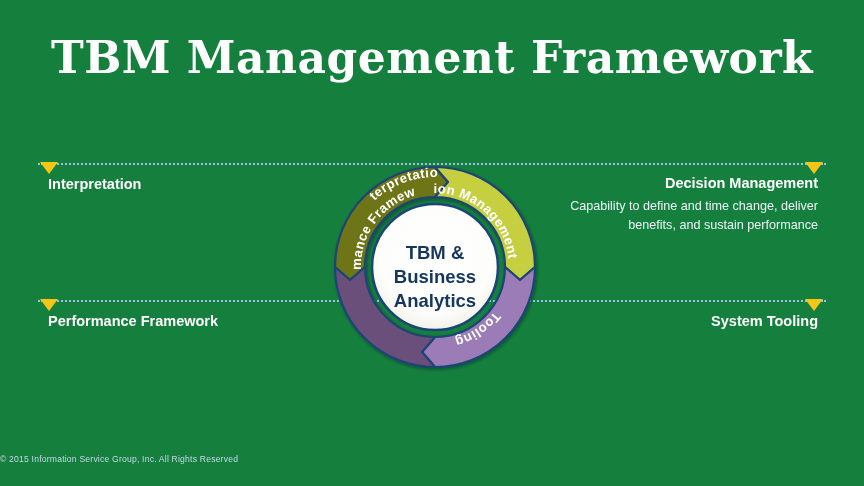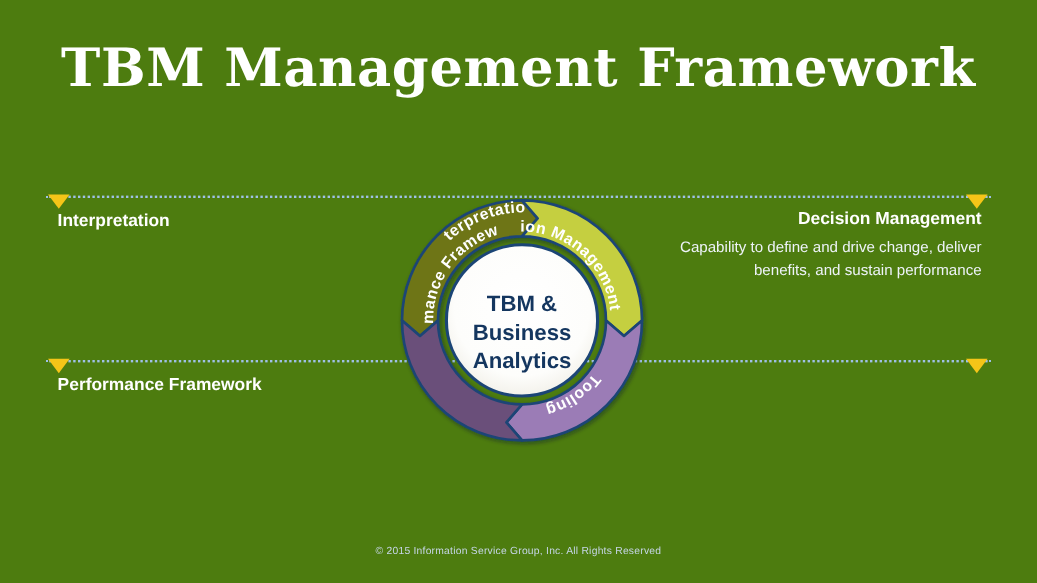--- a/index.html
+++ b/index.html
@@ -10,21 +10,21 @@
     width: 864px;
     height: 486px;
     overflow: hidden;
     background: #1e4a80;
     font-family: "Liberation Sans", sans-serif;
     position: relative;
   }
   .slide {
     position: absolute;
     inset: 0;
-    background: #4d7c0f;
+    background: #15803d;
     padding-left: 48px;
   }
 
   
   .title {
     position: absolute;
     top: 36px;
     left: 0;
     right: 0;
     text-align: center;
@@ -116,21 +116,20 @@
     fill: #14365f;
     text-anchor: middle;
   }
 
   
   .footer {
     position: absolute;
     left: 0;
     right: 0;
     top: 454px;
-    text-align: center;
     color: #c6d6e8;
     font-size: 8.6px;
     letter-spacing: 0.2px;
   }
 </style>
 </head>
 <body>
 
 <div class="slide">
 
@@ -143,28 +142,29 @@
   <div class="tri t-tr"></div>
   <div class="tri t-bl"></div>
   <div class="tri t-br"></div>
 
   <div class="block left tl">
     <h3>Interpretation</h3>
   </div>
 
   <div class="block right tr">
     <h3>Decision Management</h3>
-    <p>Capability to define and drive change, deliver benefits, and sustain performance</p>
+    <p>Capability to define and time change, deliver benefits, and sustain performance</p>
   </div>
 
   <div class="block left bl">
     <h3>Performance Framework</h3>
   </div>
 
   <div class="block right br">
+    <h3>System Tooling</h3>
   </div>
 
   <div class="donut-wrap">
     <svg width="216" height="216" viewBox="0 0 216 216" xmlns="http://www.w3.org/2000/svg">
       <defs>
         <filter id="softshadow" x="-30%" y="-30%" width="160%" height="160%">
           <feDropShadow dx="1.2" dy="1.6" stdDeviation="1.8" flood-color="#071d36" flood-opacity="0.45"></feDropShadow>
         </filter>
         <radialGradient id="centerGrad" cx="50%" cy="42%" r="62%">
           <stop offset="0%" stop-color="#ffffff"></stop>

